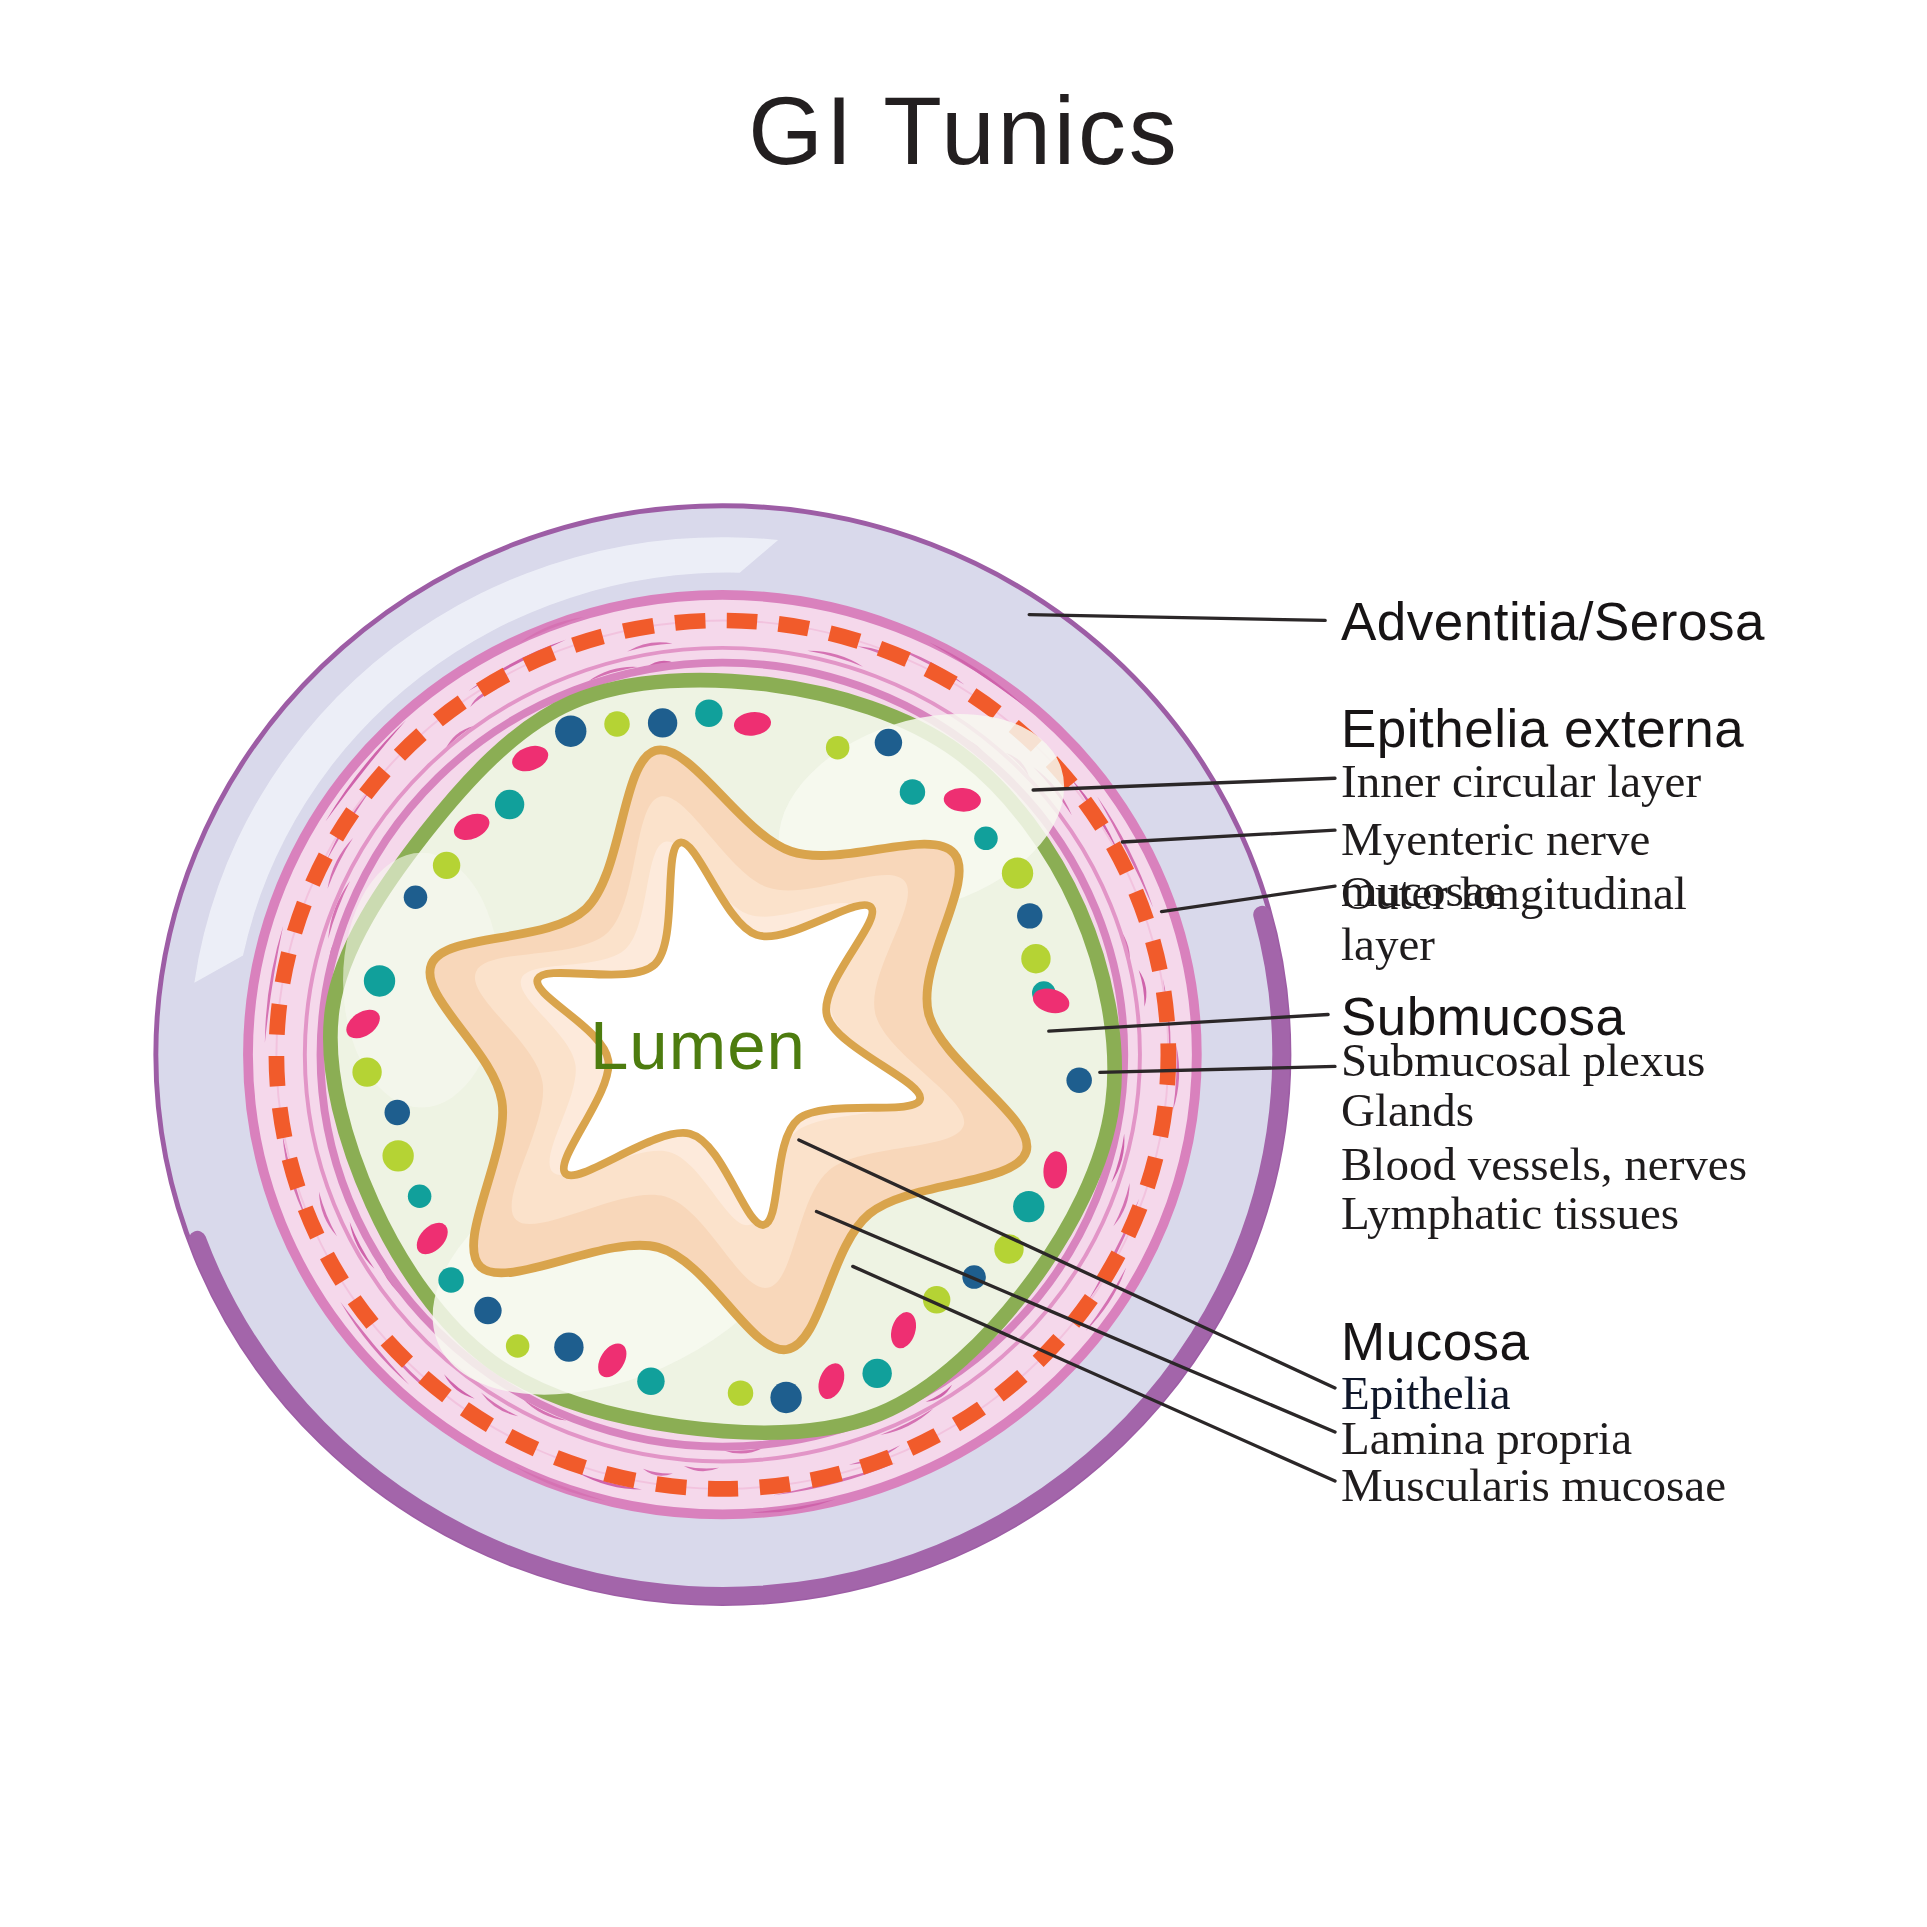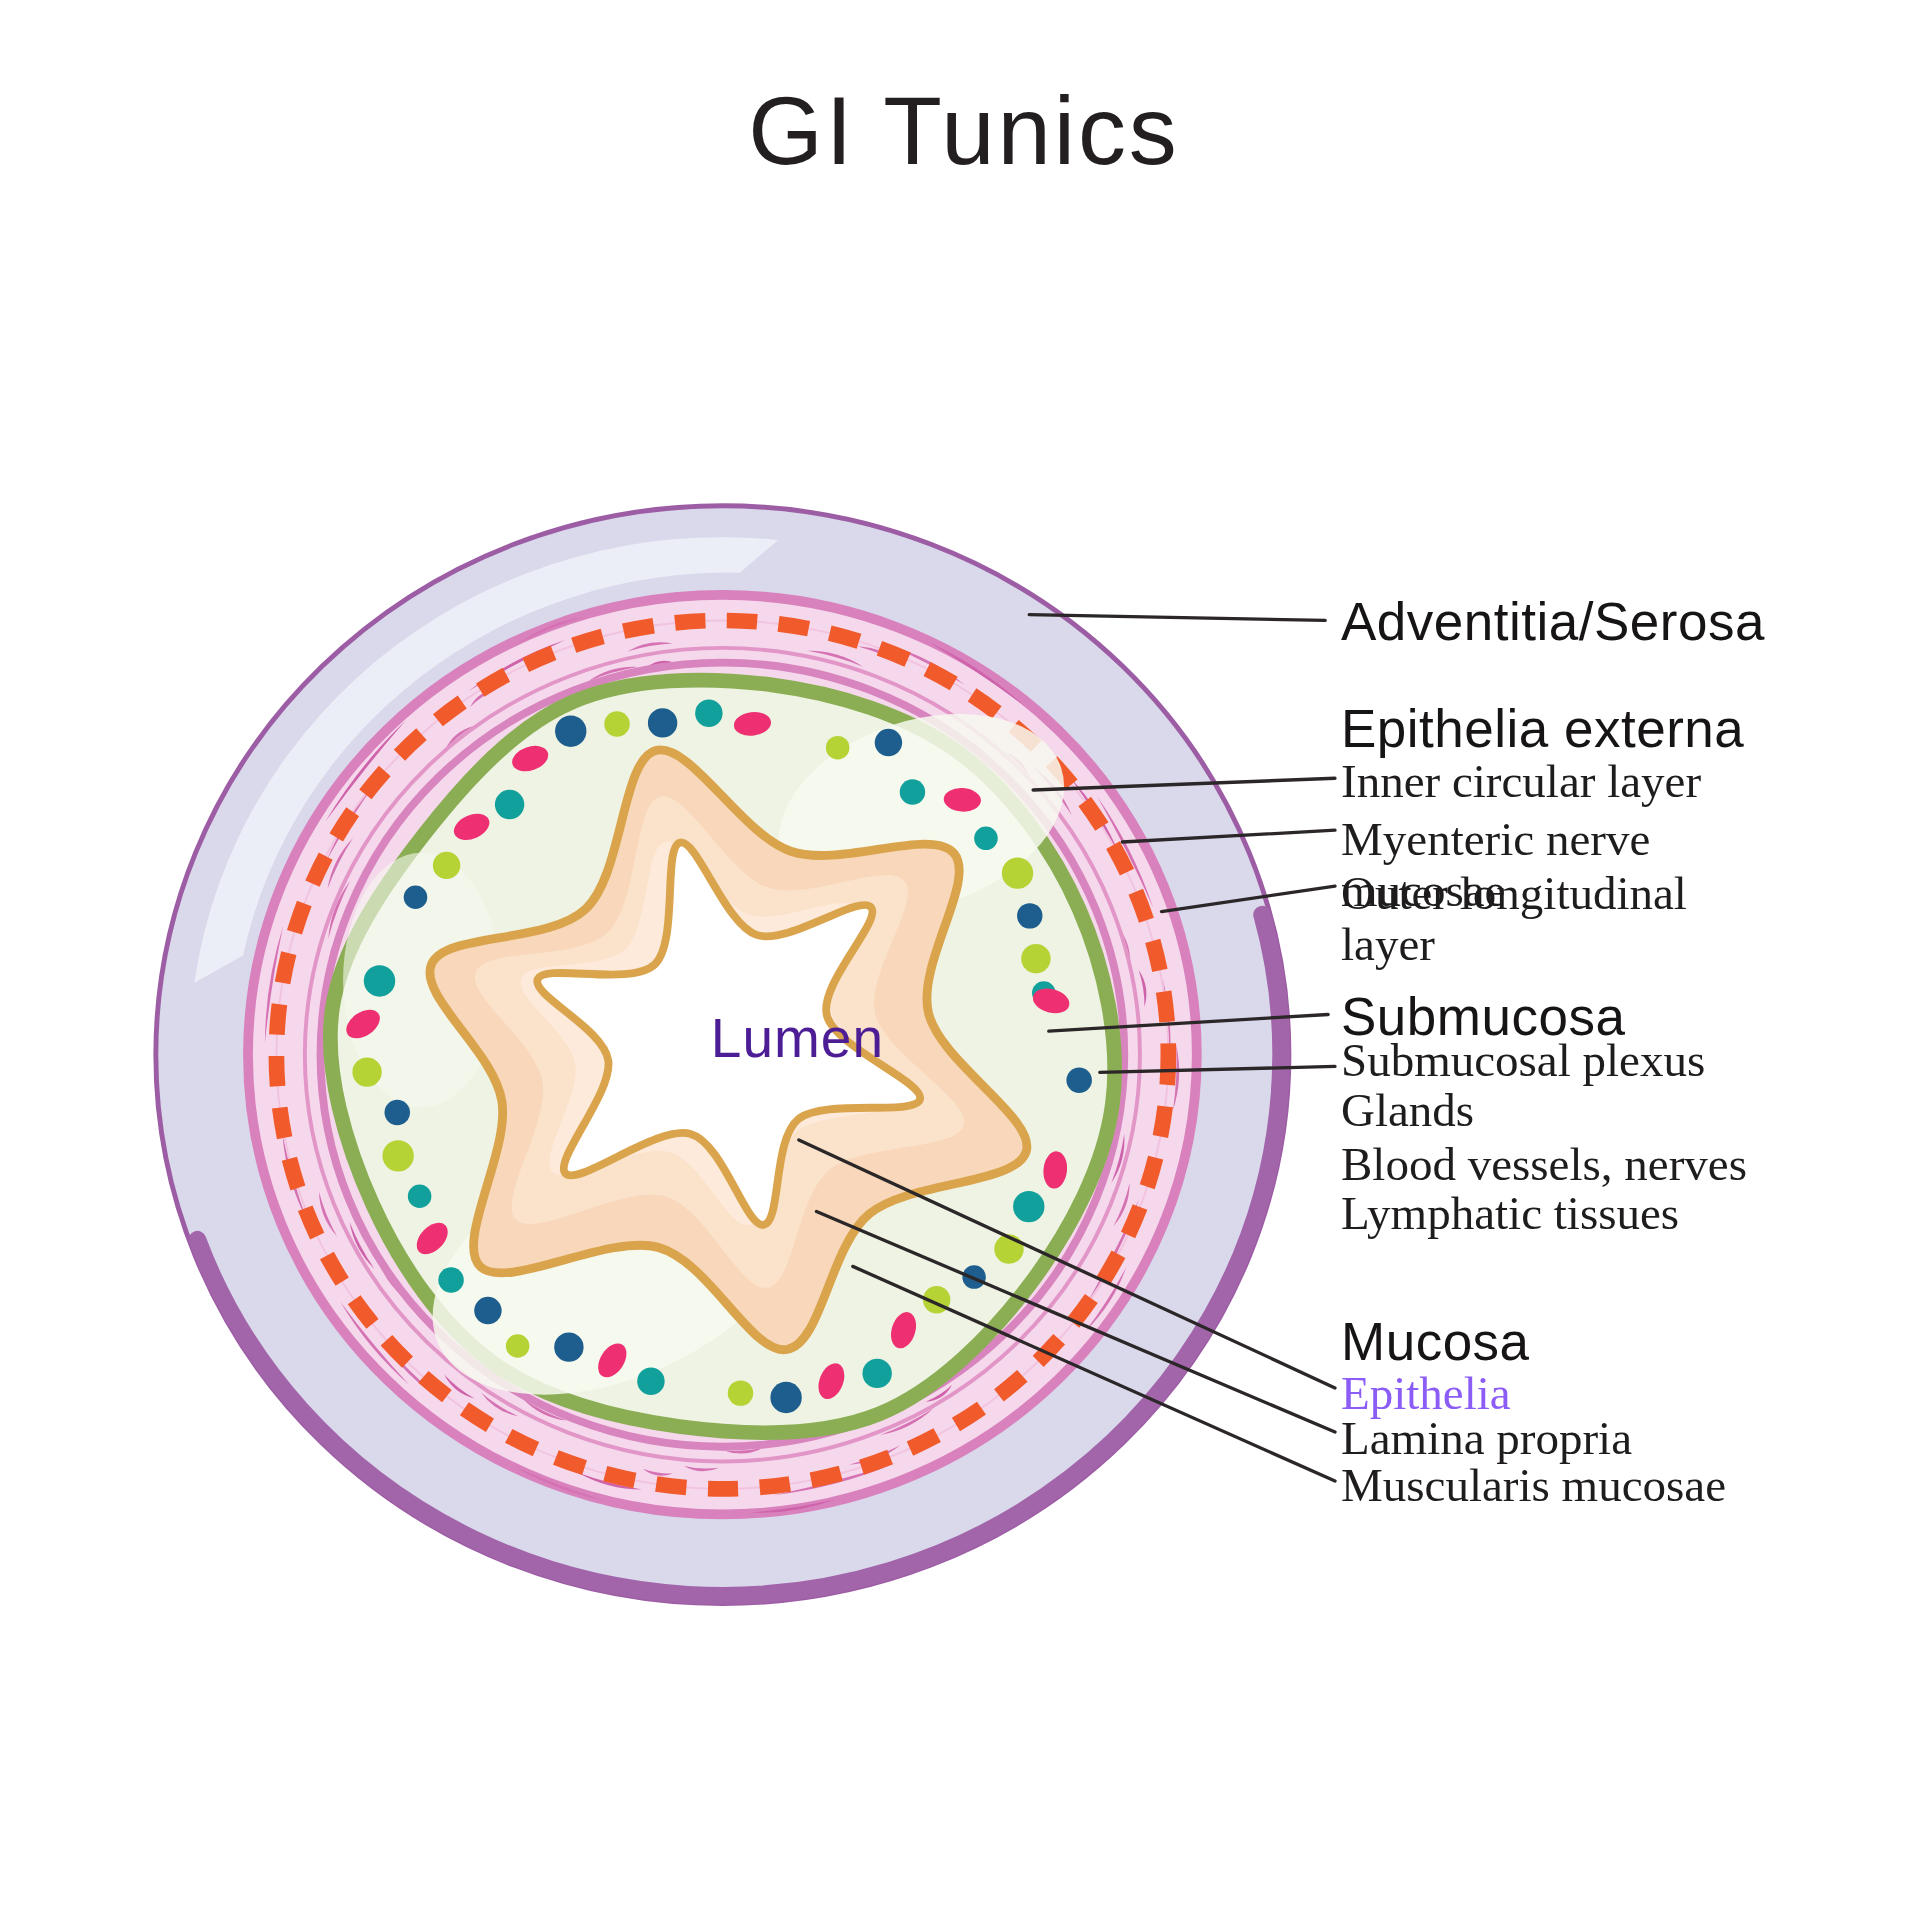--- a/index.html
+++ b/index.html
@@ -3,22 +3,22 @@
 <meta charset="utf-8">
 <style>
   html,body{margin:0;padding:0;background:#ffffff;}
   #page{position:relative;width:1792px;height:1928px;background:#ffffff;overflow:hidden;
         font-family:"Liberation Sans",sans-serif;}
   #diagram{position:absolute;left:0;top:0;width:1928px;height:1928px;}
   .title{position:absolute;left:0;top:76px;width:1928px;text-align:center;
          font-size:96px;font-weight:400;letter-spacing:2.9px;color:#231f20;}
   .subtitle{position:absolute;left:404px;top:406px;font-size:65px;font-weight:700;
             letter-spacing:1px;color:#9c59a5;}
-  .lumen{position:absolute;left:590px;top:1006px;width:294px;text-align:right;
-         font-size:55px;color:#4c1d95;letter-spacing:1px;}
+  .lumen{position:absolute;left:590px;top:1006px;width:294px;text-align:left;
+         font-size:69px;color:#4d7c0f;letter-spacing:1px;}
   .lab-h{position:absolute;left:1341px;font-size:53px;line-height:57px;color:#171415;
          font-family:"Liberation Sans",sans-serif;letter-spacing:0.5px;}
   .lab-i{position:absolute;left:1341px;font-size:47px;line-height:51px;color:#1f1c1d;
          font-family:"Liberation Serif",serif;}
 </style>
 </head>
 <body>
 
 <div id="page">
 
@@ -275,18 +275,18 @@
     <div class="lab-i" style="top: 814px; color: rgb(31, 28, 29);">Myenteric nerve mucosae</div>
     <div class="lab-i" style="top: 868px; color: rgb(31, 28, 29);">Outer longitudinal layer</div>
 
     <div class="lab-h" style="top:988px;">Submucosa</div>
     <div class="lab-i" style="top: 1035px; color: rgb(31, 28, 29);">Submucosal plexus</div>
     <div class="lab-i" style="top: 1085px; color: rgb(31, 28, 29);">Glands</div>
     <div class="lab-i" style="top: 1139px; color: rgb(31, 28, 29);">Blood vessels, nerves</div>
     <div class="lab-i" style="top: 1188px; color: rgb(31, 28, 29);">Lymphatic tissues</div>
 
     <div class="lab-h" style="top:1313px;">Mucosa</div>
-    <div class="lab-i" style="top: 1368px; color: #8b5cf6;">Epithelia</div>
+    <div class="lab-i" style="top: 1368px; color: #0f172a;">Epithelia</div>
     <div class="lab-i" style="top: 1413px; color: rgb(31, 28, 29);">Lamina propria</div>
     <div class="lab-i" style="top: 1460px; color: rgb(31, 28, 29);">Muscularis mucosae</div>
   </div>
 </div>
 
 
 </body></html>

